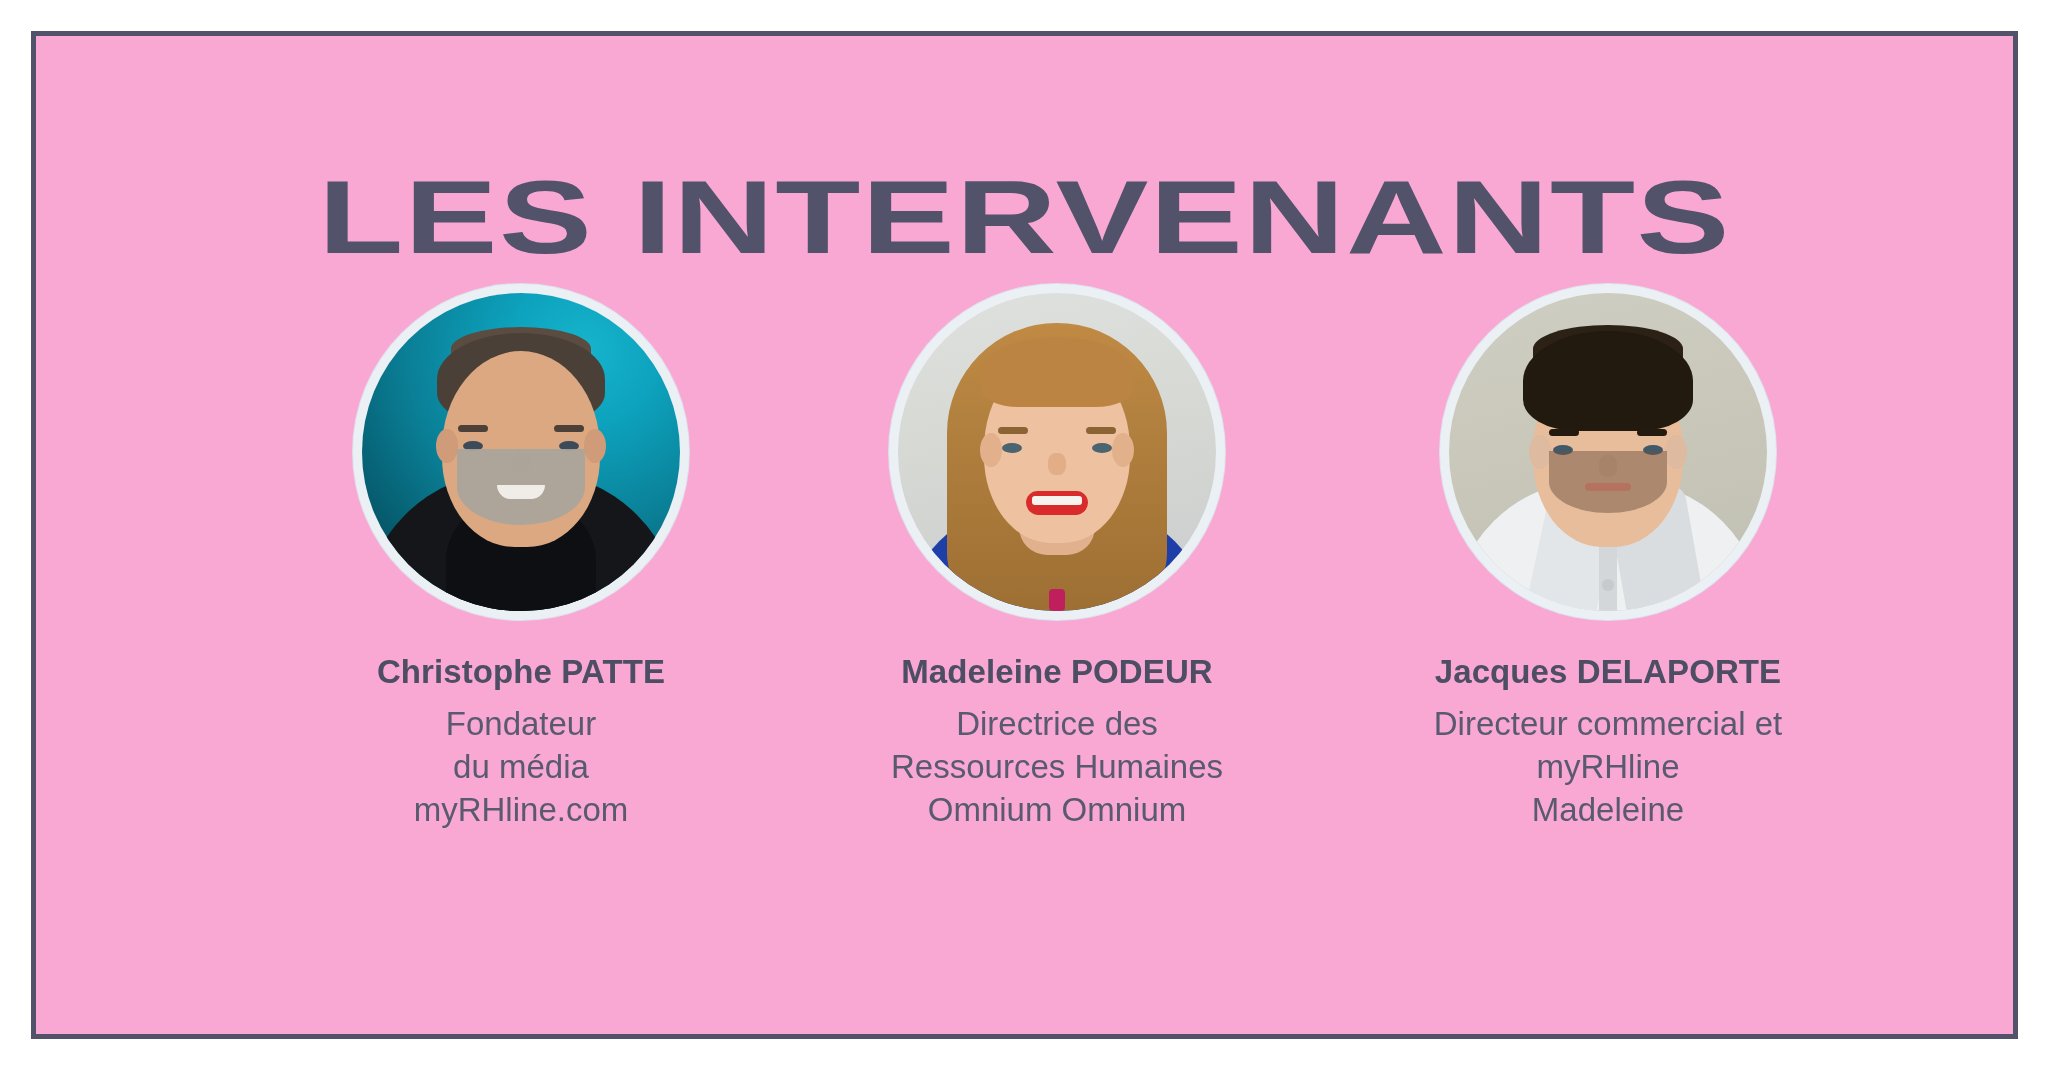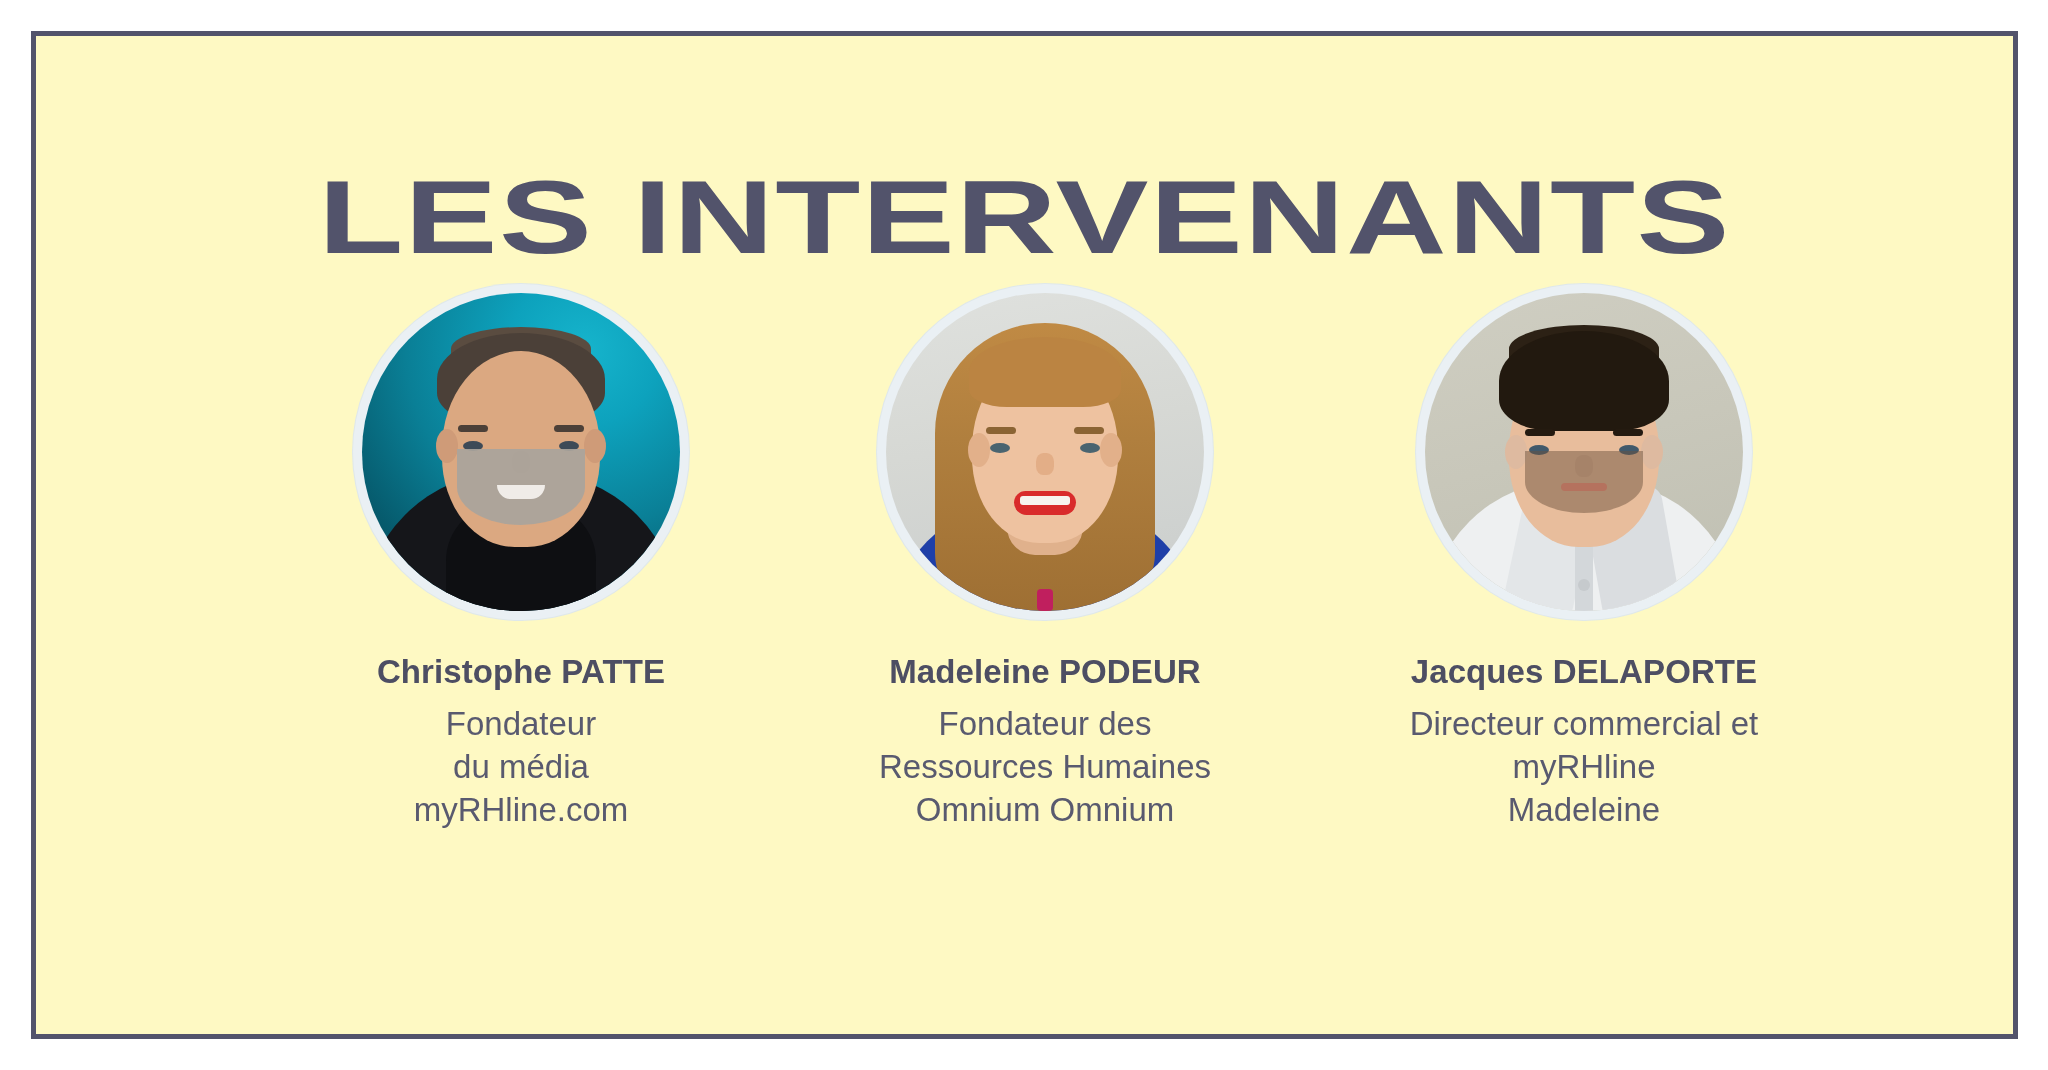--- a/index.html
+++ b/index.html
@@ -25,21 +25,21 @@
 
   
   .frame {
     position: absolute;
     left: 31px;
     top: 31px;
     width: 1987px;
     height: 1008px;
     box-sizing: border-box;
     border: 5px solid #52536b;
-    background: #fef9c3;
+    background: #f9a8d4;
     text-decoration: underline;
   }
 
   
   .title {
     position: absolute;
     left: 0;
     top: 56px;
     width: 100%;
     text-align: center;
@@ -57,20 +57,21 @@
   
   .speakers {
     position: absolute;
     left: 50px;
     top: 248px;
     width: 1887px;
     display: flex;
     flex-direction: row;
     align-items: flex-start;
     justify-content: flex-start;
+    gap: 12px;
   }
 
   .speaker {
     display: flex;
     flex-direction: column;
     align-items: center;
     box-sizing: border-box;
   }
   .speaker-1 { width: 480px; margin-left: 195px; }
   .speaker-2 { width: 480px; margin-left: 44px; }
@@ -311,21 +312,21 @@
             <div class="p-eye p-eye-r"></div>
             <div class="p-nose"></div>
             <div class="p-mouth"></div>
             <div class="p-teeth"></div>
             <div class="p-pin"></div>
           </div>
         </div>
         <div class="caption">
           <div class="sp-name">Madeleine PODEUR</div>
           <div class="sp-role">
-            <div>Fondateur des</div>
+            <div>Directrice des</div>
             <div>Ressources Humaines</div>
             <div>Omnium Omnium</div>
           </div>
         </div>
       </div>
 
       <div class="speaker speaker-3">
         <div class="avatar-wrap">
           <div class="avatar photo-3 s3">
             <div class="p-shoulders"></div>

